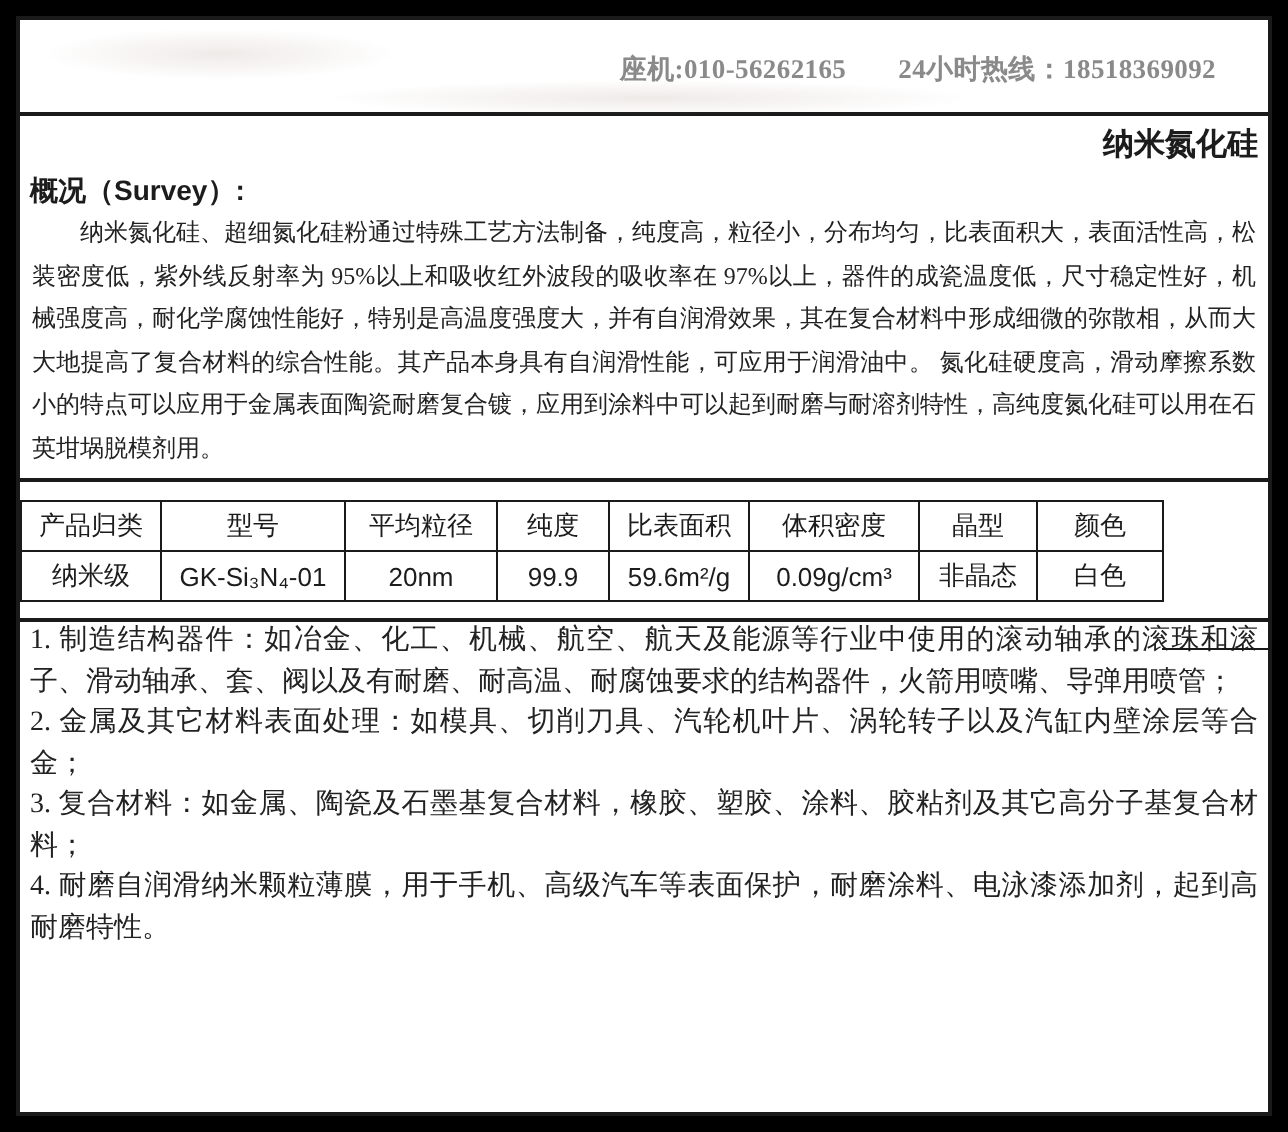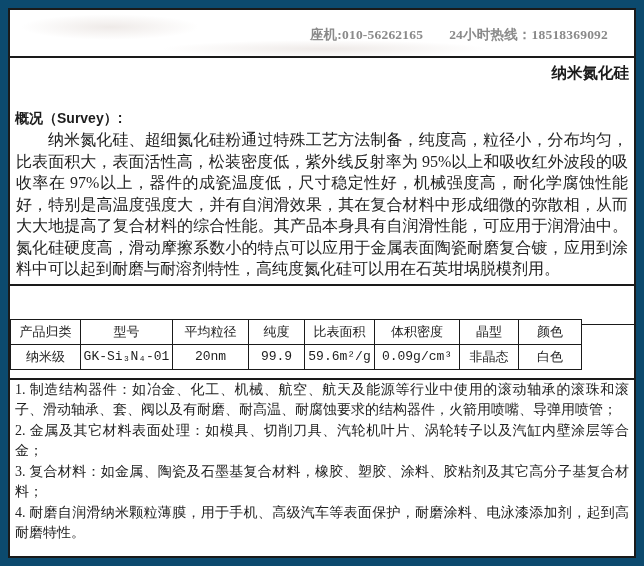--- a/index.html
+++ b/index.html
@@ -1,19 +1,19 @@
 <!DOCTYPE html>
 <html><head>
 <meta charset="utf-8">
 <style>
   html,body{margin:0;padding:0;background:#fff;}
   .page{
     position:relative;
     width:644px;height:566px;
-    background:#0c4a6e;
+    background:#000000;
     font-family:"Liberation Sans",sans-serif;
     color:#1c1c1c;
     overflow:hidden;
   }
   .frame{
     position:absolute;left:8px;top:8px;width:624px;height:546px;
     border:2px solid #1a1a1a;
     background:#fff;
   }
   
@@ -34,36 +34,36 @@
     letter-spacing:.2px;white-space:nowrap;
   }
   .contact .sep{display:inline-block;width:26px;}
 
   .doc-title{
     font-weight:bold;font-size:15.5px;
     padding:5px 5px 1px 5px;line-height:20px;text-align:right;
   }
   .sec-heading{
     font-weight:bold;font-size:14px;
-    padding:1px 5px 1px 5px;line-height:20px;margin-top:23px;
+    padding:1px 5px 1px 5px;line-height:20px;
   }
   .survey-body{
     font-family:"Liberation Serif",serif;
-    font-size:16px;line-height:21.5px;color:#222;
+    font-size:12px;line-height:21.5px;color:#222;
     text-align:justify;text-indent:2em;
     padding:0 6px 4px 6px;
   }
   .rule{border-top:2px solid #1a1a1a;height:0;}
 
   .tech-wrap{padding:9px 0 8px 0;}
   table.tech{
     border-collapse:collapse;table-layout:fixed;
     margin-left:0;width:571px;
-    font-family:Liberation Mono, monospace;
-    font-size:13px;color:#1c1c1c;margin-top:24px;
+    font-family:Liberation Sans, sans-serif;
+    font-size:13px;color:#1c1c1c;
   }
   table.tech th,table.tech td{
     border:1.6px solid #1a1a1a;
     text-align:center;vertical-align:middle;
     padding:0 1px;overflow:hidden;white-space:nowrap;
     font-weight:normal;height:24px;
   }
   table.tech td{height:24px;}
   .artifact-line{
     position:absolute;left:571px;top:314px;width:53px;height:0;

